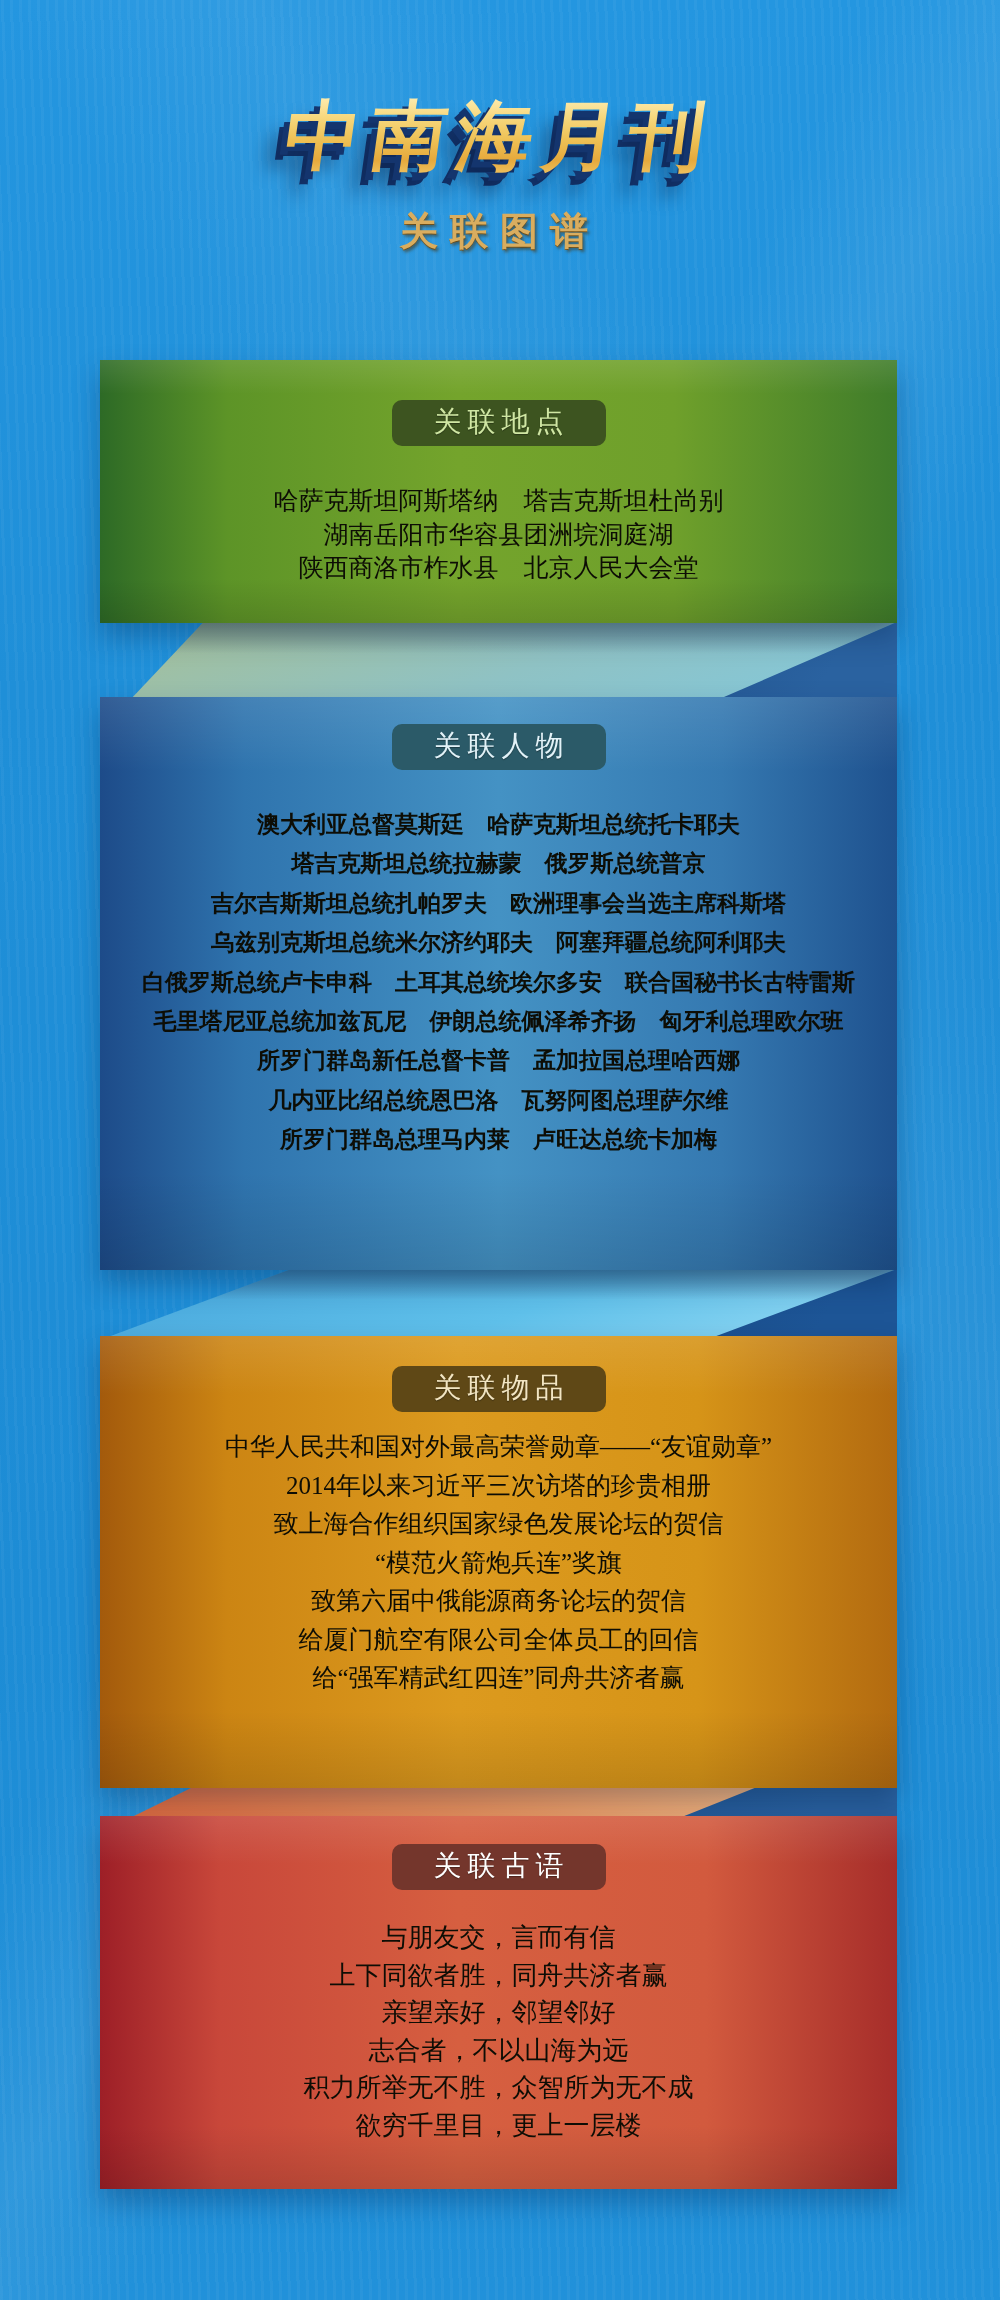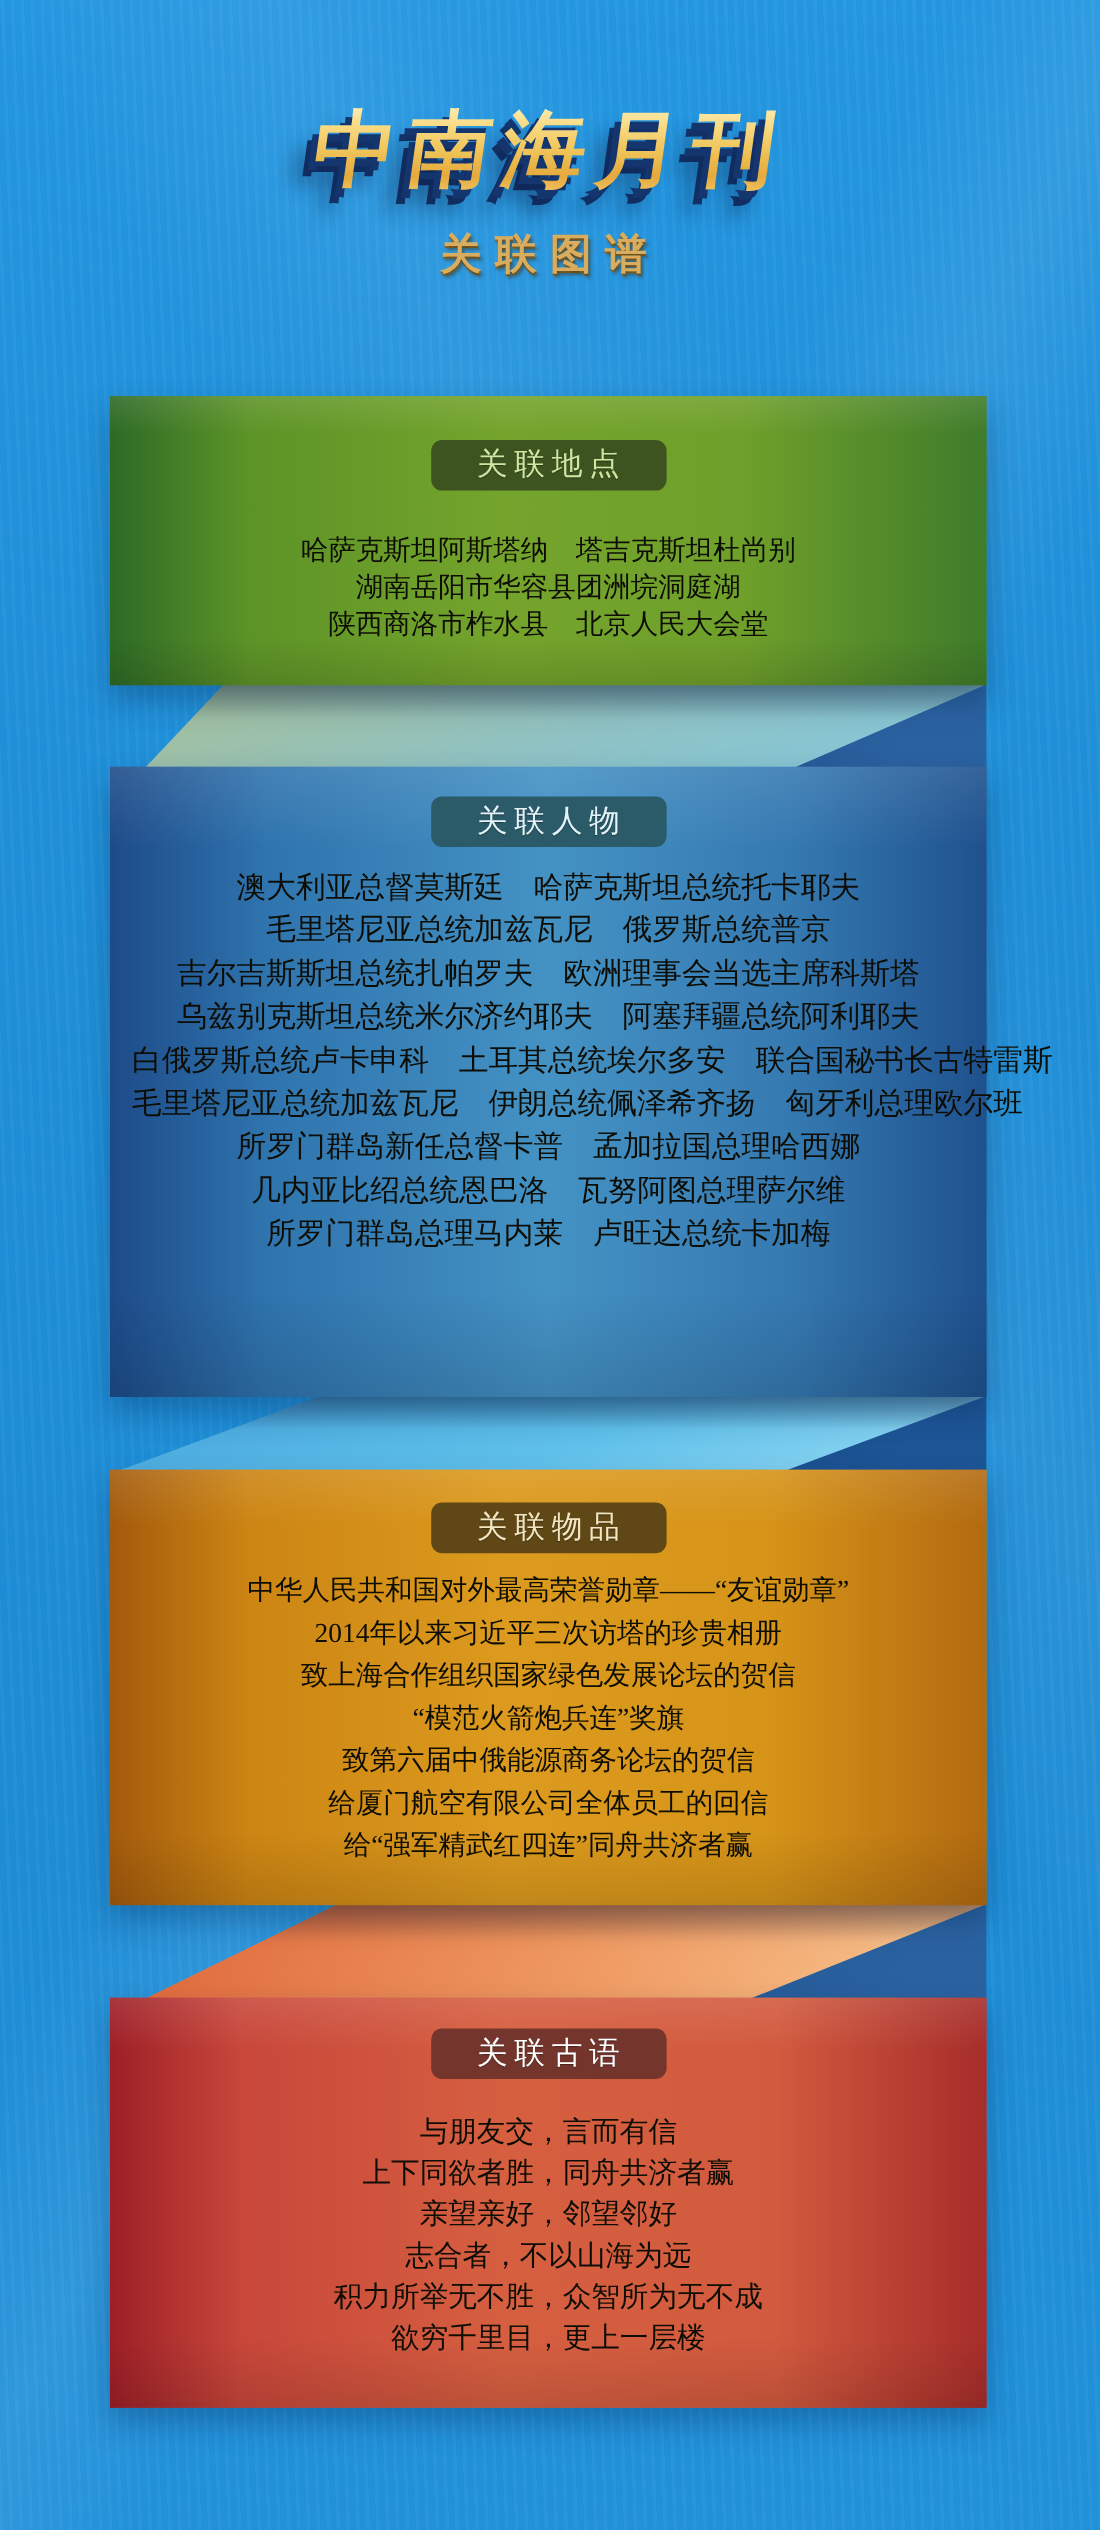--- a/index.html
+++ b/index.html
@@ -30,41 +30,41 @@
 
   
   .panel{position:absolute;left:100px;width:797px;z-index:2;
     box-shadow:0 14px 26px rgba(3,30,70,.30);}
   .panel::before{content:'';position:absolute;inset:0;pointer-events:none;
     background:linear-gradient(180deg, rgba(255,255,255,.10), rgba(255,255,255,0) 13%, rgba(0,0,0,0) 83%, rgba(0,0,0,.12));}
   .panel-locations{top:360px;height:263px;
     background:linear-gradient(90deg,#2d6a26 0%,#5d9427 16%,#74a42c 45%,#6fa02b 72%,#3f7c2a 100%);}
   .panel-people{top:697px;height:573px;
     background:linear-gradient(90deg,#1d4b89 0%,#2f74ae 18%,#4492c4 50%,#3579b1 78%,#1e518e 100%);}
-  .panel-items{top:1336px;height:396px;
+  .panel-items{top:1336px;height:452px;
     background:linear-gradient(90deg,#a35a0c 0%,#cc8513 16%,#dc9a1e 45%,#d69418 75%,#b26a10 100%);}
   .panel-sayings{top:1816px;height:373px;
     background:linear-gradient(90deg,#9d1f27 0%,#c8473a 15%,#d65f40 45%,#d25a3e 76%,#a62d2a 100%);}
 
   
   .badge{position:absolute;left:50%;transform:translateX(-50%);
     font-size:28px;font-weight:normal;letter-spacing:6px;
     padding:3px 36px 5px 42px;border-radius:10px;white-space:nowrap;
     text-shadow:0 1px 1px rgba(0,0,0,.35);}
   .badge-loc{top:40px;background:#3d5420;color:#cfe6a3;}
   .badge-people{top:27px;background:#2b5a68;color:#e2f2f8;}
   .badge-items{top:30px;background:#5f4816;color:#f2e5c2;}
   .badge-sayings{top:28px;background:#74362c;color:#ffffff;}
 
   
   .lines{position:absolute;left:20px;right:20px;text-align:center;color:#0d0d05;}
   .line{white-space:nowrap;}
   .panel-locations .lines{top:124px;font-size:25px;}
   .panel-locations .line{line-height:33.5px;}
-  .panel-people .lines{top:90px;font-size:27px;}
+  .panel-people .lines{top:108px;font-size:23px;font-weight:bold;}
   .panel-people .line{line-height:39.4px;}
   .panel-items .lines{top:92px;font-size:25px;}
   .panel-items .line{line-height:38.5px;}
   .panel-sayings .lines{top:105px;font-size:26px;font-family:Liberation Mono, monospace;}
   .panel-sayings .line{line-height:37.6px;}
 
   
   .fold,.fold-dark{position:absolute;left:100px;width:797px;z-index:1;}
   .fold-1{top:622px;height:76px;
     clip-path:polygon(13% 0,100% 0,79% 100%,4% 100%);
@@ -115,21 +115,21 @@
       <div class="line">哈萨克斯坦阿斯塔纳　塔吉克斯坦杜尚别</div>
       <div class="line">湖南岳阳市华容县团洲垸洞庭湖</div>
       <div class="line">陕西商洛市柞水县　北京人民大会堂</div>
     </div>
   </section>
 
   <section class="panel panel-people">
     <div class="badge badge-people">关联人物</div>
     <div class="lines">
       <div class="line">澳大利亚总督莫斯廷　哈萨克斯坦总统托卡耶夫</div>
-      <div class="line">毛里塔尼亚总统加兹瓦尼　俄罗斯总统普京</div>
+      <div class="line">塔吉克斯坦总统拉赫蒙　俄罗斯总统普京</div>
       <div class="line">吉尔吉斯斯坦总统扎帕罗夫　欧洲理事会当选主席科斯塔</div>
       <div class="line">乌兹别克斯坦总统米尔济约耶夫　阿塞拜疆总统阿利耶夫</div>
       <div class="line">白俄罗斯总统卢卡申科　土耳其总统埃尔多安　联合国秘书长古特雷斯</div>
       <div class="line">毛里塔尼亚总统加兹瓦尼　伊朗总统佩泽希齐扬　匈牙利总理欧尔班</div>
       <div class="line">所罗门群岛新任总督卡普　孟加拉国总理哈西娜</div>
       <div class="line">几内亚比绍总统恩巴洛　瓦努阿图总理萨尔维</div>
       <div class="line">所罗门群岛总理马内莱　卢旺达总统卡加梅</div>
     </div>
   </section>
 

